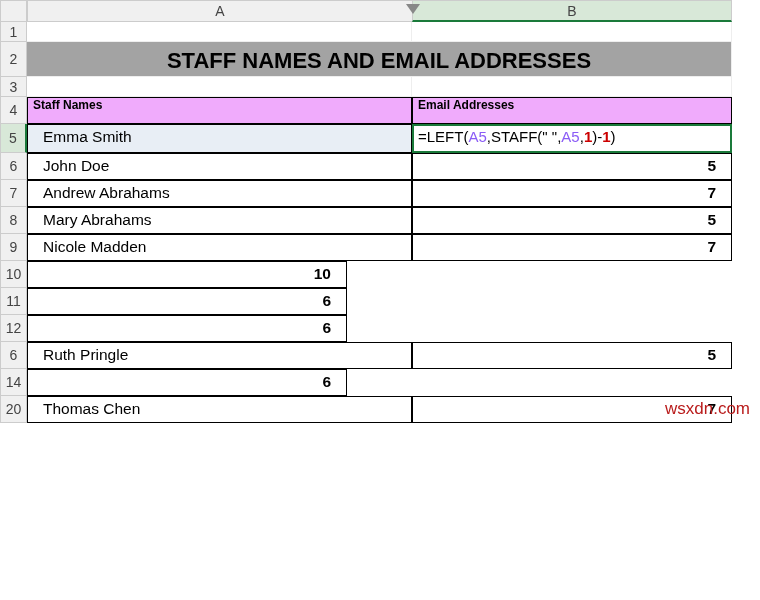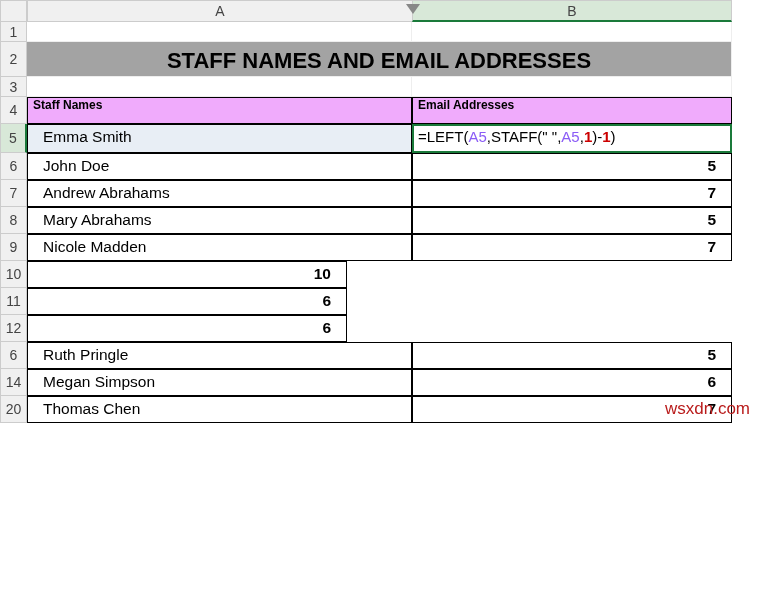--- a/index.html
+++ b/index.html
@@ -138,21 +138,20 @@
       <div class="rowhead" style="height:27px">12</div>
       <div class="data-cell cB right">6</div>
     </div>
     <div class="row">
       <div class="rowhead" style="height:27px">6</div>
       <div class="data-cell cA">Ruth Pringle</div>
       <div class="data-cell cB right">5</div>
     </div>
     <div class="row">
       <div class="rowhead" style="height:27px">14</div>
-      <div class="data-cell cA">Megan Simpson</div>
       <div class="data-cell cB right">6</div>
     </div>
     <div class="row">
       <div class="rowhead" style="height:27px">20</div>
       <div class="data-cell cA">Thomas Chen</div>
       <div class="data-cell cB right">7</div>
     </div>
 
   </div>
 

